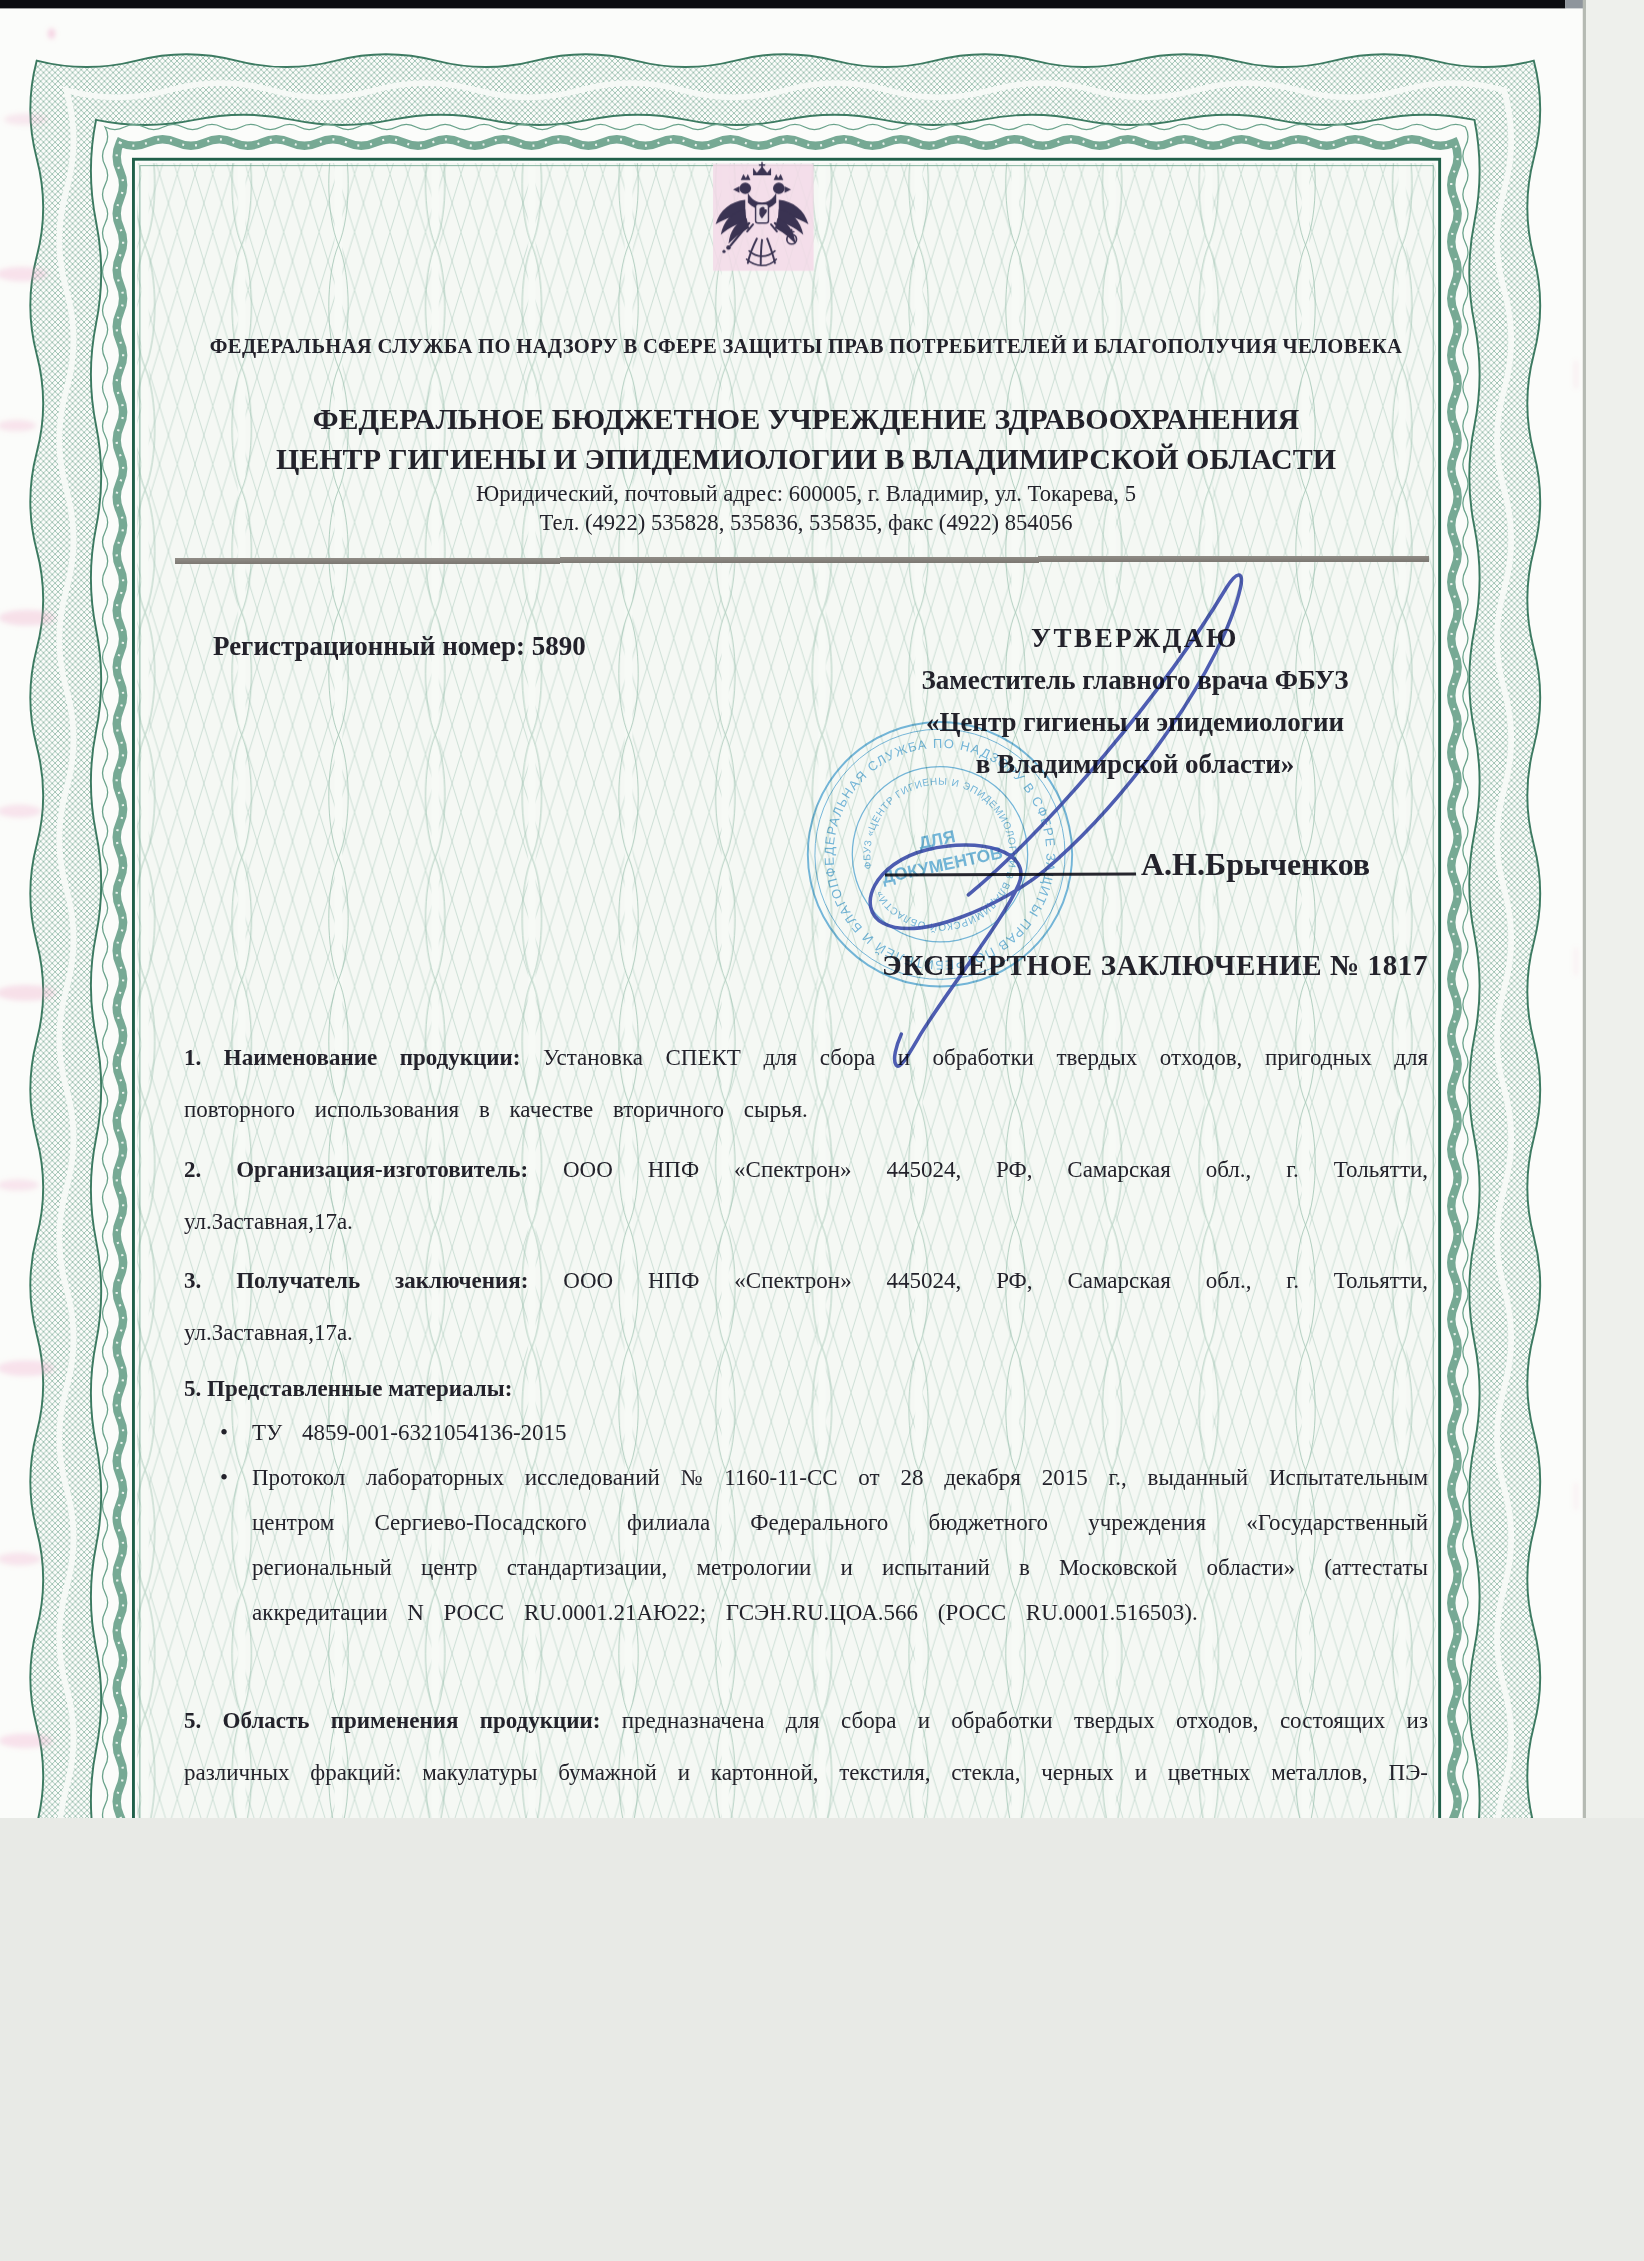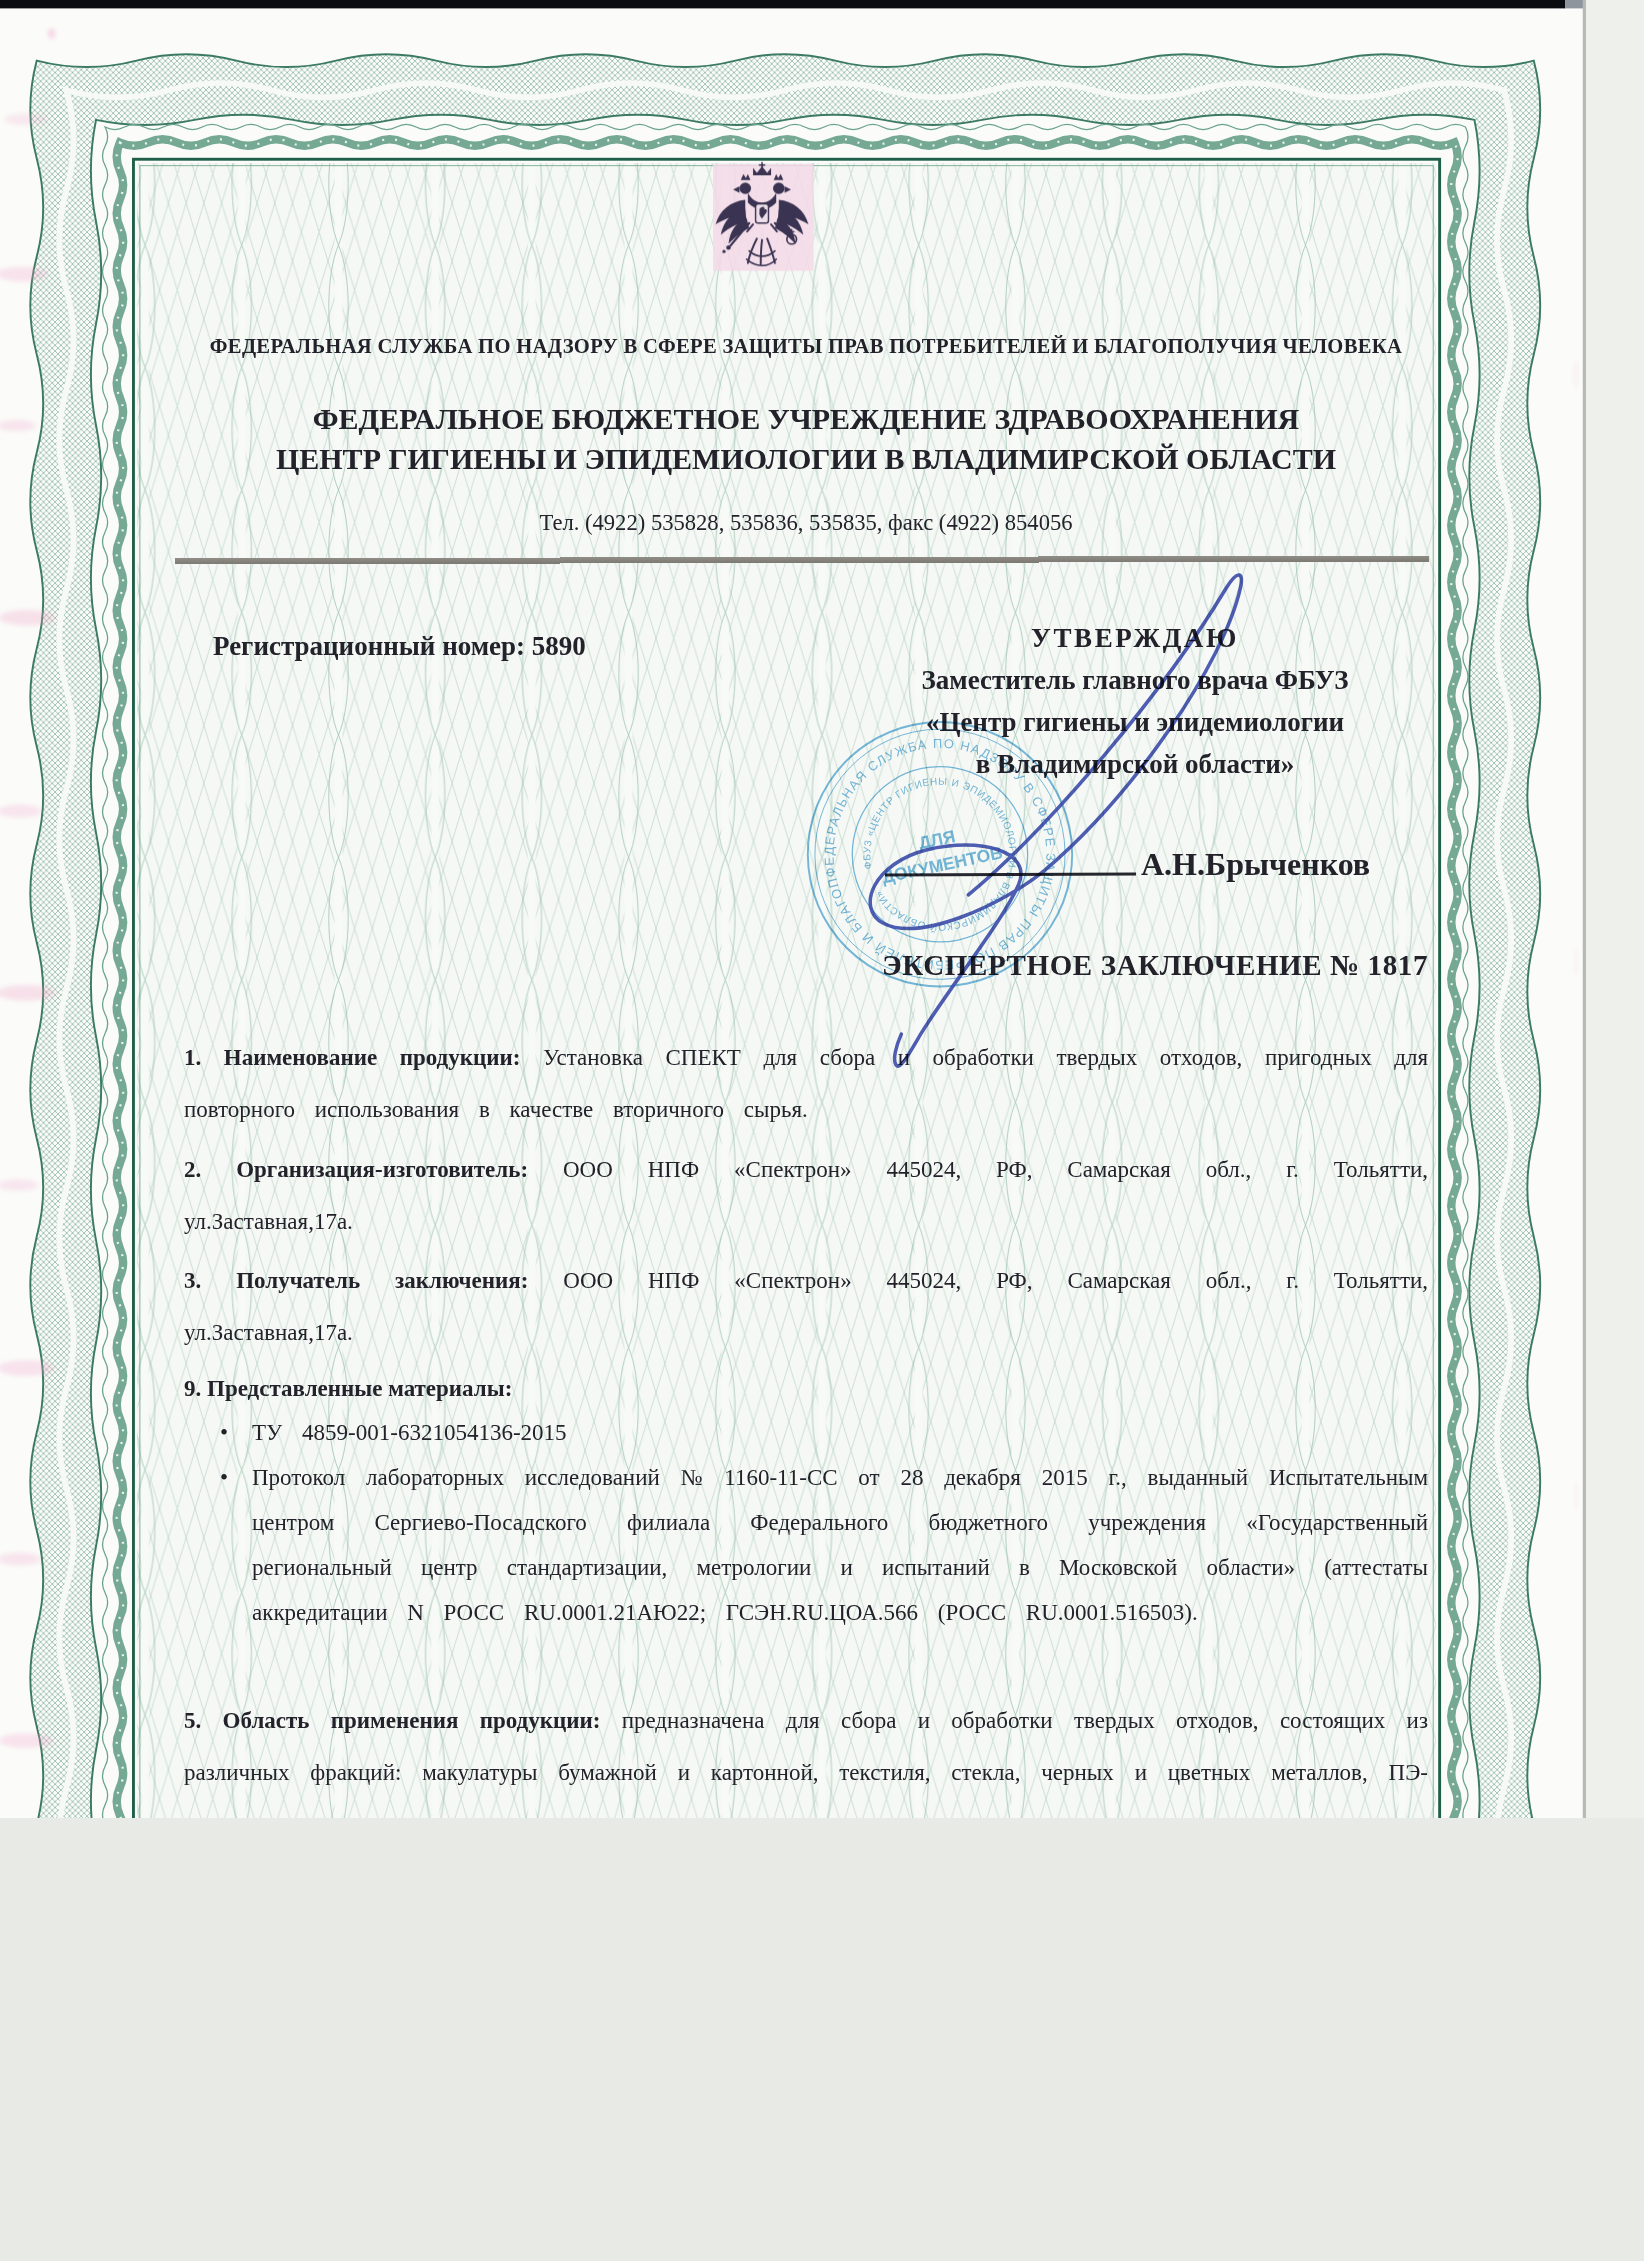--- a/index.html
+++ b/index.html
@@ -138,20 +138,21 @@
         <path d="M126,111 v-7 M122.5,107.5 h7" fill="none" stroke-width="2.2"></path>
         <path d="M72,118 C64,134 60,146 58,156 M80,120 C78,136 78,148 78,158 M88,118 C94,134 98,146 100,156" fill="none" stroke-width="3"></path>
         <path d="M56,150 C70,163 90,163 102,150 M60,137 C72,148 88,148 100,137" fill="none" stroke-width="2.5"></path>
       </g>
     </g>
   </svg>
 
   <div class="txt agency center nw">ФЕДЕРАЛЬНАЯ СЛУЖБА ПО НАДЗОРУ В СФЕРЕ ЗАЩИТЫ ПРАВ ПОТРЕБИТЕЛЕЙ И БЛАГОПОЛУЧИЯ ЧЕЛОВЕКА</div>
   <div class="txt org2 center nw">ЦЕНТР ГИГИЕНЫ И ЭПИДЕМИОЛОГИИ В ВЛАДИМИРСКОЙ ОБЛАСТИ</div>
   <div class="txt org1 center nw">ФЕДЕРАЛЬНОЕ БЮДЖЕТНОЕ УЧРЕЖДЕНИЕ ЗДРАВООХРАНЕНИЯ</div>
+  <div class="txt addr center nw">Юридический, почтовый адрес: 600005, г. Владимир, ул. Токарева, 5</div>
   <div class="txt phone center nw">Тел. (4922) 535828, 535836, 535835, факс (4922) 854056</div>
   <div class="rule"></div>
 
   <div class="txt regblock">
     <div class="nw">Регистрационный номер: 5890</div>
   </div>
 
   <div class="txt approve">
     <div class="cap nw">УТВЕРЖДАЮ</div>
     <div class="nw">Заместитель главного врача ФБУЗ</div>
@@ -163,21 +164,21 @@
   <div class="txt signer nw">А.Н.Брыченков</div>
 
   <div class="txt title nw">ЭКСПЕРТНОЕ ЗАКЛЮЧЕНИЕ № 1817</div>
 
   <div class="txt para p1"><b class="lbl">1. Наименование продукции:</b> <span>Установка СПЕКТ для сбора и обработки твердых отходов, пригодных для повторного использования в качестве вторичного сырья.</span></div>
 
   <div class="txt para p2"><b class="lbl">2. Организация-изготовитель:</b> <span>ООО НПФ «Спектрон» 445024, РФ, Самарская обл., г. Тольятти, ул.Заставная,17а.</span></div>
 
   <div class="txt para p3"><b class="lbl">3. Получатель заключения:</b> <span>ООО НПФ «Спектрон» 445024, РФ, Самарская обл., г. Тольятти, ул.Заставная,17а.</span></div>
 
-  <div class="txt h4 nw">9. Представленные материалы:</div>
+  <div class="txt h4 nw">5. Представленные материалы:</div>
   <ul class="txt mats">
     <li><span class="blt">•</span><span>ТУ 4859-001-6321054136-2015</span></li>
     <li><span class="blt">•</span><span>Протокол лабораторных исследований № 1160-11-СС от 28 декабря 2015 г., выданный Испытательным центром Сергиево-Посадского филиала Федерального бюджетного учреждения «Государственный региональный центр стандартизации, метрологии и испытаний в Московской области» (аттестаты аккредитации N РОСС RU.0001.21АЮ22; ГСЭН.RU.ЦОА.566 (РОСС RU.0001.516503).</span></li>
   </ul>
 
   <div class="txt para p5"><b class="lbl">5. Область применения продукции:</b> <span>предназначена для сбора и обработки твердых отходов, состоящих из различных фракций: макулатуры бумажной и картонной, текстиля, стекла, черных и цветных металлов, ПЭ-пленки, кожи, древесины, пищевых остатков и пр., пригодных для повторного использования в качестве вторичного сырья.</span></div>
 
   <div class="txt footer">
     <span>Страница</span>
     <b>1</b>

